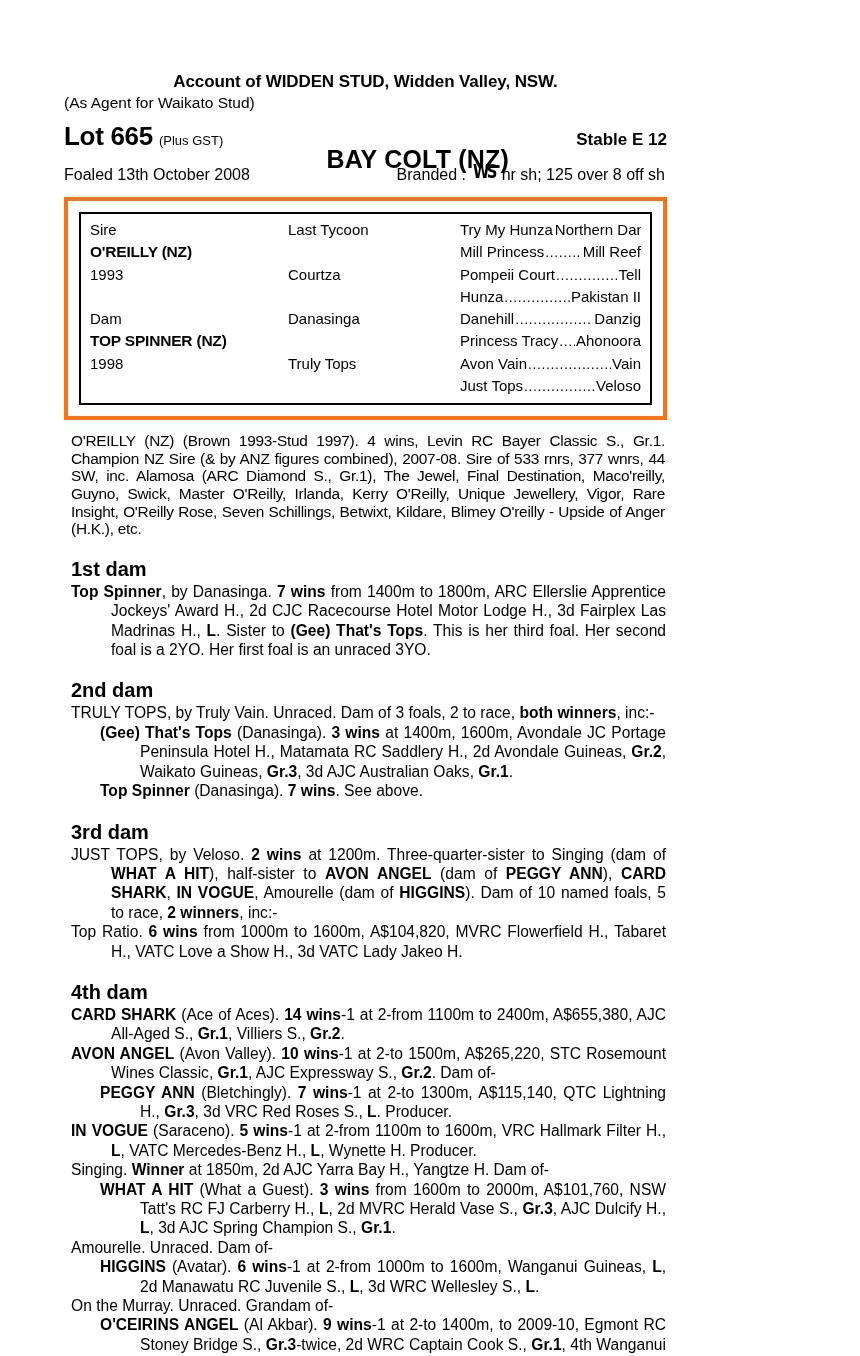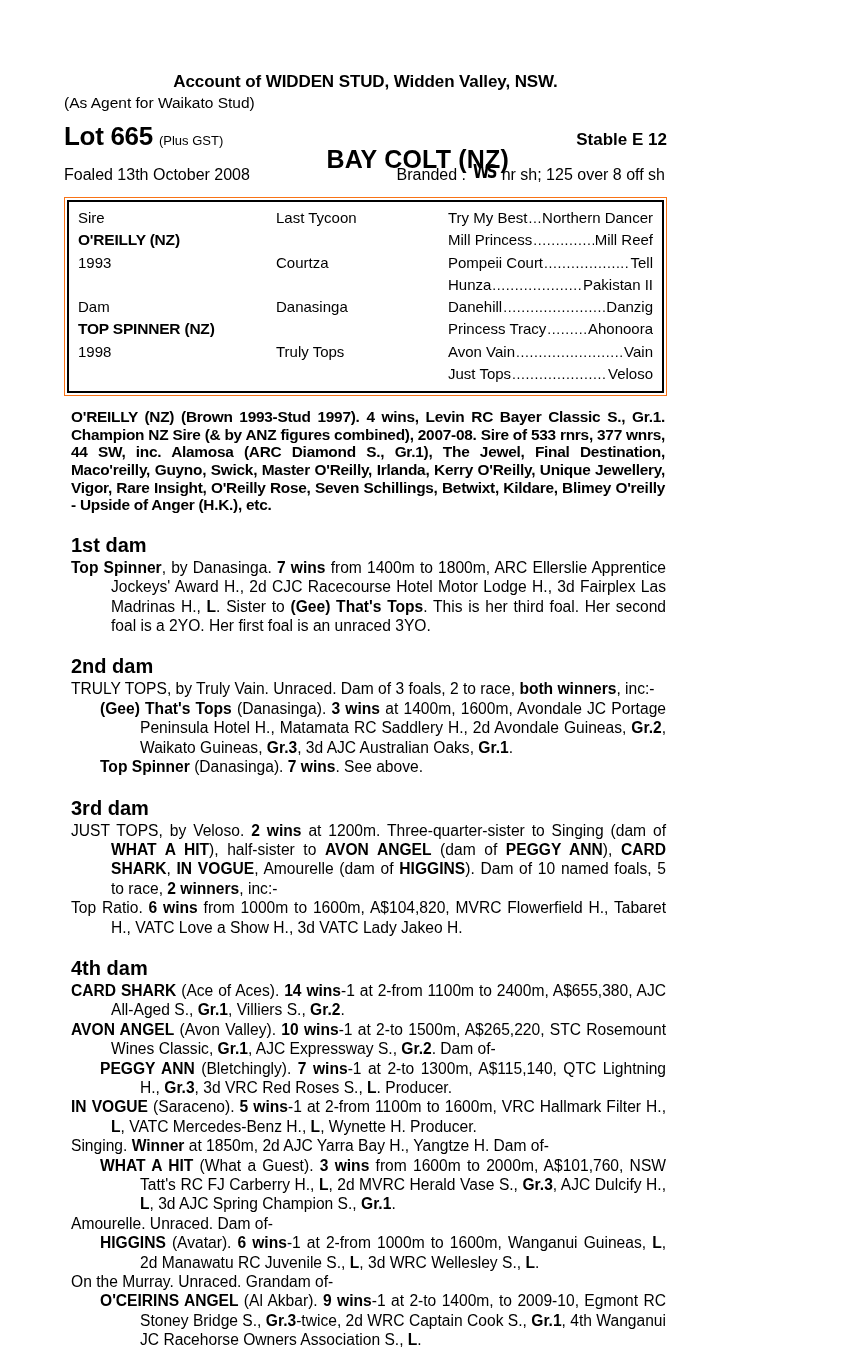--- a/index.html
+++ b/index.html
@@ -94,22 +94,22 @@
     transform: scaleX(0.78);
     transform-origin: center bottom;
     margin: 0 4px 0 4px;
     position: relative;
     top: -2px;
   }
 
   
   .ped-box {
     margin-top: 13px;
-    border: 1px solid #f97316;
-    padding: 2px;
+    border: 4px solid #f97316;
+    padding: 11px;
   }
   .ped-inner {
     border: 2px solid #000;
     padding: 5px 9px 6px 9px;
   }
   .ped-grid {
     display: grid;
     grid-template-columns: 198px 172px 1fr;
     font-size: 15px;
     line-height: 21.3px;
@@ -129,21 +129,21 @@
     white-space: nowrap;
     letter-spacing: 0.6px;
     margin: 0 1px;
     font-size: 14px;
   }
   .gp-line .gp-b { flex: 0 0 auto; }
 
   
   .sire-summary {
     margin-top: 12px;
-    font-weight: bold;
+    font-weight: normal;
     font-size: 15.4px;
     line-height: 17.6px;
     text-align: justify;
     letter-spacing: -0.25px;
     padding-left: 7px;
     padding-right: 2px;
   }
   .sire-summary > span { display: inline; }
 
   
@@ -196,21 +196,21 @@
     </span>
   </div>
 
   <div class="ped-box">
     <div class="ped-inner">
       <div class="ped-grid">
 
         <div class="ped-cell">Sire</div>
         <div class="ped-cell">Last Tycoon</div>
         <div class="ped-cell gp-line">
-          <span class="gp-a">Try My Best</span>
+          <span class="gp-a">Try My Hunza</span>
           <span class="gp-dots">............................................................</span>
           <span class="gp-b">Northern Dancer</span>
         </div>
 
         <div class="ped-cell ped-bold">O'REILLY (NZ)</div>
         <div class="ped-cell"></div>
         <div class="ped-cell gp-line">
           <span class="gp-a">Mill Princess</span>
           <span class="gp-dots">............................................................</span>
           <span class="gp-b">Mill Reef</span>

